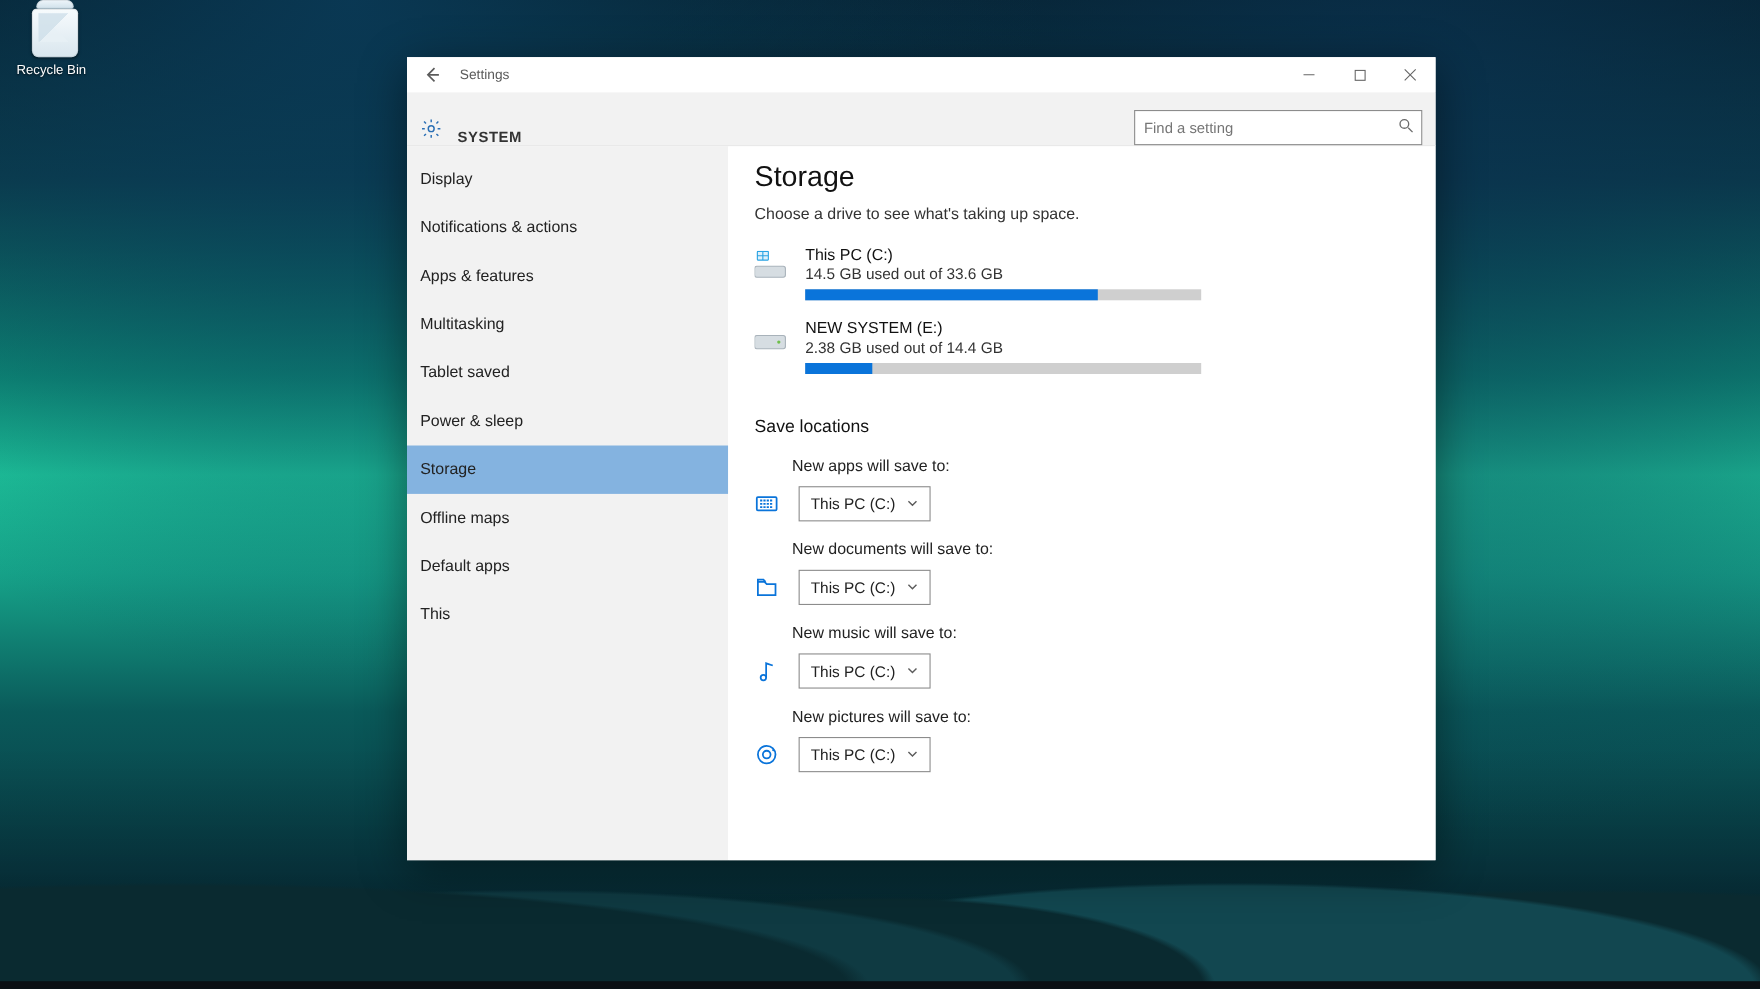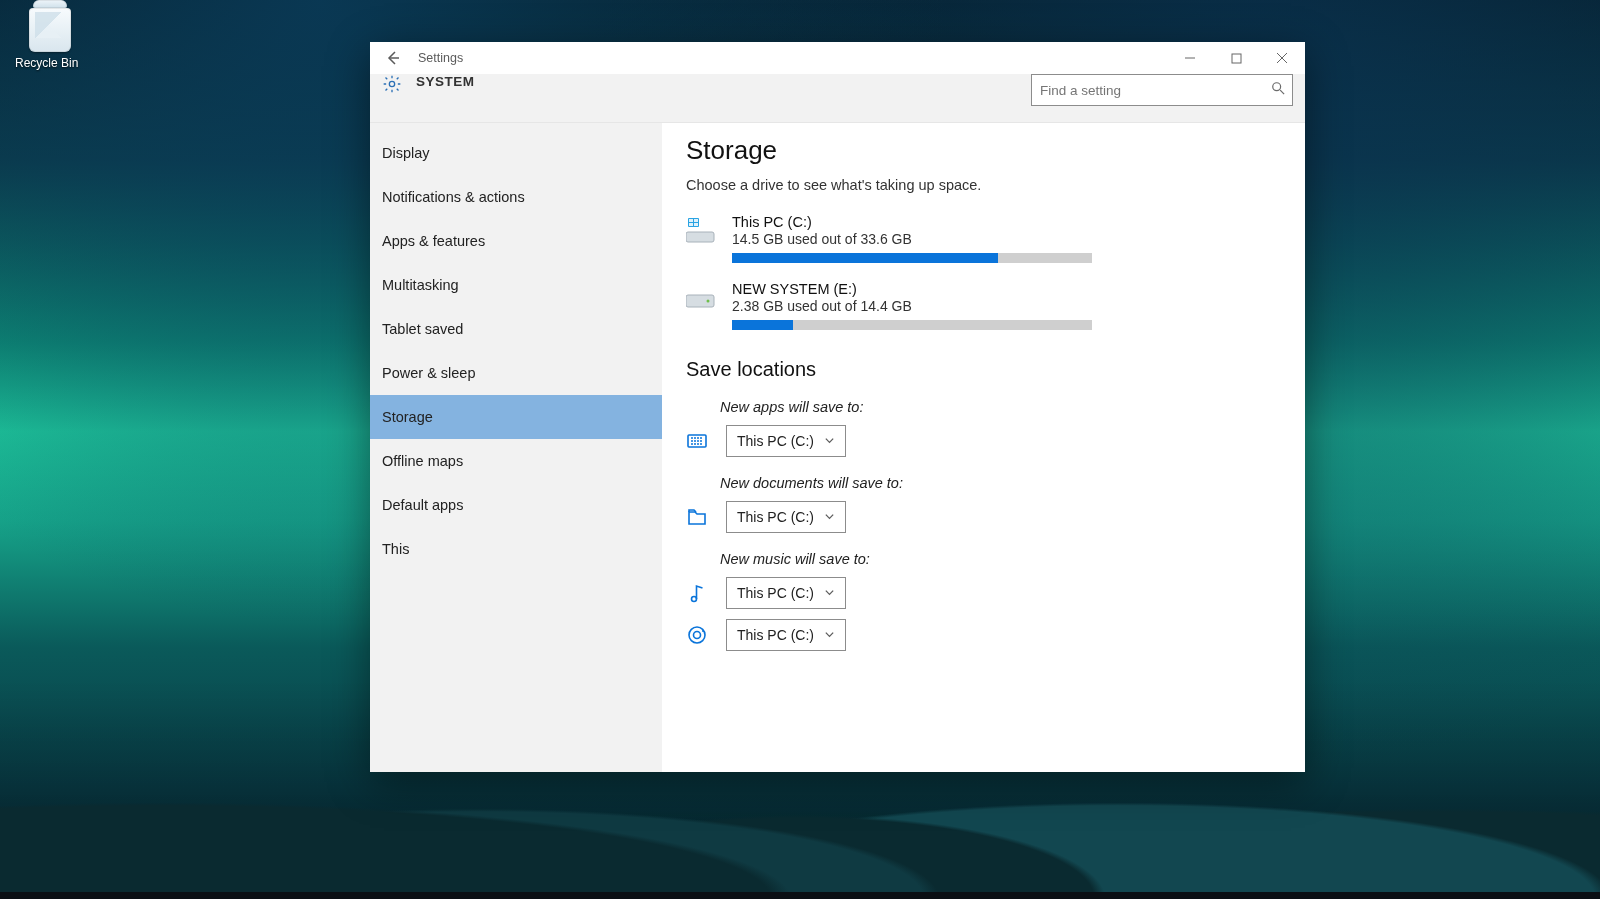--- a/index.html
+++ b/index.html
@@ -53,42 +53,42 @@
   .desktop-icon .bin::after{
     content:""; position:absolute; left:6px; top:4px; width:28px; height:26px;
     background:
       linear-gradient(135deg,#cfe0ea 0 50%, transparent 50%),
       linear-gradient(45deg,#e8f1f6 0 50%, transparent 50%);
     opacity:0.8;
   }
 
   
   .window {
-    position:absolute; left:370px; top:42px; width:935px; height:730px;
+    position:absolute; left:370px; top:52px; width:935px; height:730px;
     background:#ffffff; box-shadow:0 10px 40px rgba(0,0,0,0.45);
     display:flex; flex-direction:column;
   }
   .titlebar {
     height:32px; background:#ffffff; display:flex; align-items:center;
     color:#5b5b5b; font-size:12.5px; border-bottom:0;
   }
   .titlebar .back {
     width:46px; height:32px; display:flex; align-items:center; justify-content:center;
     cursor:pointer;
   }
   .titlebar .back svg { stroke:#777; }
   .titlebar .title { margin-left:2px; }
   .win-controls { margin-left:auto; display:flex; height:32px; }
   .win-controls .ctl {
     width:46px; height:32px; display:flex; align-items:center; justify-content:center;
     cursor:pointer; color:#666;
   }
 
   .header-system {
-    height:48px; background:#f2f2f2; display:flex; align-items:flex-start;
+    height:48px; background:#f2f2f2; display:flex; align-items:flex-end;
     padding:0 12px 0 12px; border-bottom:1px solid #e6e6e6;
   }
   .header-system .gear { color:#2a6fb5; margin-right:14px; margin-left:0; }
   .header-system .label { font-weight:600; letter-spacing:0.5px; color:#333; font-size:13.5px; }
   .search-wrap { margin-left:auto; }
   .search {
     width:260px; height:30px; border:1px solid #8c8c8c; background:#fff; display:flex; align-items:center;
   }
   .search input {
     flex:1; border:0; outline:0; height:100%; padding:0 8px; font-size:13.5px; color:#333; background:transparent;
@@ -103,35 +103,35 @@
     height:44px; display:flex; align-items:center; padding:0 12px;
     font-size:14.5px; color:#222; cursor:pointer;
   }
   .side-item.selected { background:#84b3e0; }
 
   .content {
     flex:1; background:#ffffff; padding:10px 24px 0 24px; overflow:hidden;
     color:#222;
   }
   h1.section { font-weight:400; font-size:26px; margin:2px 0 10px; color:#111; }
-  h1.section.small { font-size:20px; margin-top:28px; }
+  h1.section.small { font-size:16px; margin-top:40px; }
   .desc { font-size:14.5px; color:#333; line-height:1.35; max-width:420px; }
 
   .drive-row { display:flex; align-items:flex-start; gap:16px; margin-top:18px; cursor:pointer; }
   .drive-icon {
     width:30px; height:24px; margin-top:4px;
   }
   .drive-info { width:360px; }
   .drive-name { font-size:14.5px; color:#111; }
   .drive-usage { font-size:14px; color:#333; margin-top:1px; }
   .bar { position:relative; height:10px; background:#cfcfcf; margin-top:6px; width:360px; }
   .bar .fill { position:absolute; left:0; top:0; bottom:0; background:#0a74da; }
 
   .save-row { display:flex; align-items:center; gap:18px; margin-top:10px; }
-  .save-label { font-size:14.5px; color:#222; margin-top:18px; margin-left:34px;font-style:italic; }
+  .save-label { font-size:14.5px; color:#222; margin-top:18px; margin-left:34px; }
   .save-icon {
     width:22px; height:22px; color:#0a74da; display:flex; align-items:center; justify-content:center;
   }
   .select-box {
     display:inline-flex; align-items:center; gap:10px; height:30px; padding:0 10px;
     border:1px solid #8c8c8c; background:#fff; font-size:14px; cursor:pointer; min-width:90px;
   }
   .select-box .chev { color:#5c5c5c; }
 
   .taskbar {
@@ -321,20 +321,21 @@
           <div class="select-box">
             <span>This PC (C:)</span>
             <span class="chev">
               <svg width="11" height="11" viewBox="0 0 12 12">
                   <path d="M2 4l4 4 4-4" fill="none" stroke="currentColor" stroke-width="1.4"></path>
                 </svg>
             </span>
           </div>
         </div>
 
+        <div class="save-label">New pictures will save to:</div>
         <div class="save-row">
           <span class="save-icon">
             <svg width="22" height="22" viewBox="0 0 22 22" fill="none" stroke="currentColor" stroke-width="1.6">
               <circle cx="11" cy="11" r="8"></circle>
                 <circle cx="11" cy="11" r="3.5"></circle>
               <circle cx="17" cy="7" r="1" fill="currentColor" stroke="none"></circle>
             </svg>
           </span>
           <div class="select-box">
             <span>This PC (C:)</span>

